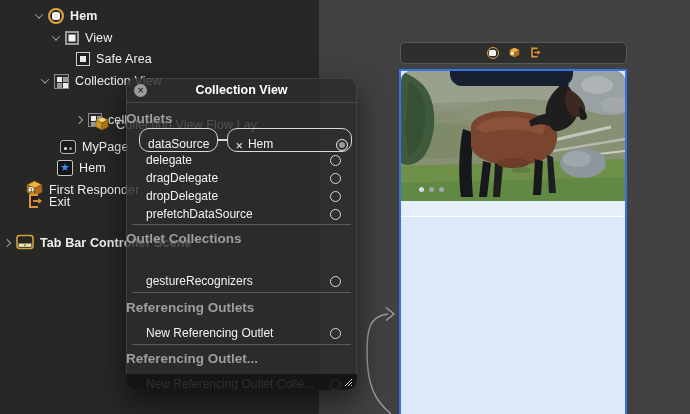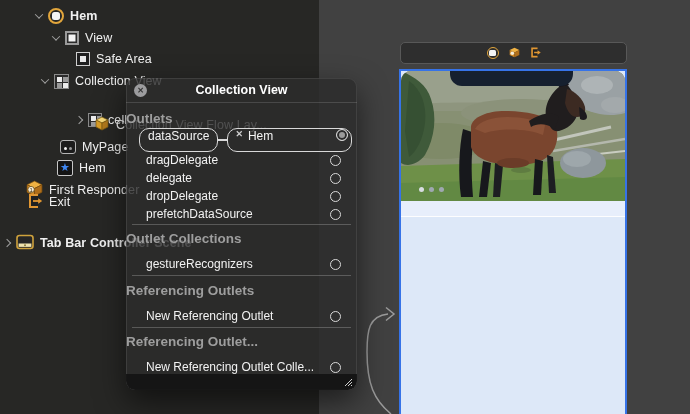--- a/index.html
+++ b/index.html
@@ -61,21 +61,21 @@
   .ptitle-text { font-size:12.5px; font-weight:700; color:#ffffff; }
   .pclose { position:absolute; left:8px; top:6px; width:13px; height:13px; border-radius:50%;
             background:#9c9c9e; color:#353535; font-size:8px; font-weight:700; line-height:13px; text-align:center; }
   .phead { margin:8px 0 0 0; height:16px; line-height:16px; font-size:13.5px; font-weight:700; color:#9e9e9e; }
   .prow { display:flex; align-items:center; height:18px; padding:0 16px 0 20px; font-size:12px; color:#f2f2f2; }
   .plbl { flex:1 1 auto; white-space:nowrap; overflow:hidden; }
   .well { flex:0 0 auto; width:11px; height:11px; border:1.5px solid #d9d9d9; border-radius:50%; }
   .well.connected { width:12px; height:12px; background:#9a9a9a; box-shadow:inset 0 0 0 2px #2c2c2c; }
   .pdiv { height:1px; background:rgba(255,255,255,.22); margin:1px 6px 0 6px; }
   .crow { display:flex; align-items:center; height:22px; margin-top:2px; padding:0 5px 0 13px; }
-  .pill { display:flex; align-items:flex-start; height:24px; border:1.5px solid #d9d9d9; border-radius:10px;
+  .pill { display:flex; align-items:flex-end; height:24px; border:1.5px solid #d9d9d9; border-radius:10px;
           font-size:12px; color:#f4f4f4; padding:0 8px; white-space:nowrap; }
   .pill.dst { flex:1 1 auto; padding:0 3px 0 7px; gap:5px; }
   .linkline { width:9px; height:1.5px; background:#d9d9d9; flex:0 0 auto; }
   .xbadge { font-size:9px; color:#cfcfcf; font-weight:700; }
   .pill.dst .well { margin-left:auto; }
   .pfooter { position:absolute; left:0; right:0; bottom:0; height:16px; background:rgba(18,18,18,.88);
              border-radius:0 0 9px 9px; }
   .resize { position:absolute; right:4px; bottom:3px; }
 </style>
 </head>
@@ -259,39 +259,39 @@
         </span>
         <span class="linkline"></span>
         <span class="pill dst">
           <span class="xbadge">✕</span>
           <span>Hem</span>
           <span class="well connected"></span>
         </span>
       </div>
 
       <div class="prow">
+        <span class="plbl">delegate</span>
+        <span class="well"></span>
+      </div>
+      <div class="prow">
         <span class="plbl">dragDelegate</span>
-        <span class="well"></span>
-      </div>
-      <div class="prow">
-        <span class="plbl">delegate</span>
         <span class="well"></span>
       </div>
       <div class="prow">
         <span class="plbl">dropDelegate</span>
         <span class="well"></span>
       </div>
       <div class="prow">
         <span class="plbl">prefetchDataSource</span>
         <span class="well"></span>
       </div>
 
       <div class="pdiv"></div>
       <div class="phead" style="height:24px; line-height:24px; margin-top:2px;">Outlet Collections</div>
-      <div class="prow" style="height:20px; margin-top:3px;">
+      <div class="prow" style="height:20px; margin-top:20px;">
         <span class="plbl">gestureRecognizers</span>
         <span class="well"></span>
       </div>
 
       <div class="pdiv"></div>
       <div class="phead" style="height:24px; line-height:24px; margin-top:3px;">Referencing Outlets</div>
       <div class="prow" style="height:20px; margin-top:3px;">
         <span class="plbl">New Referencing Outlet</span>
         <span class="well"></span>
       </div>

